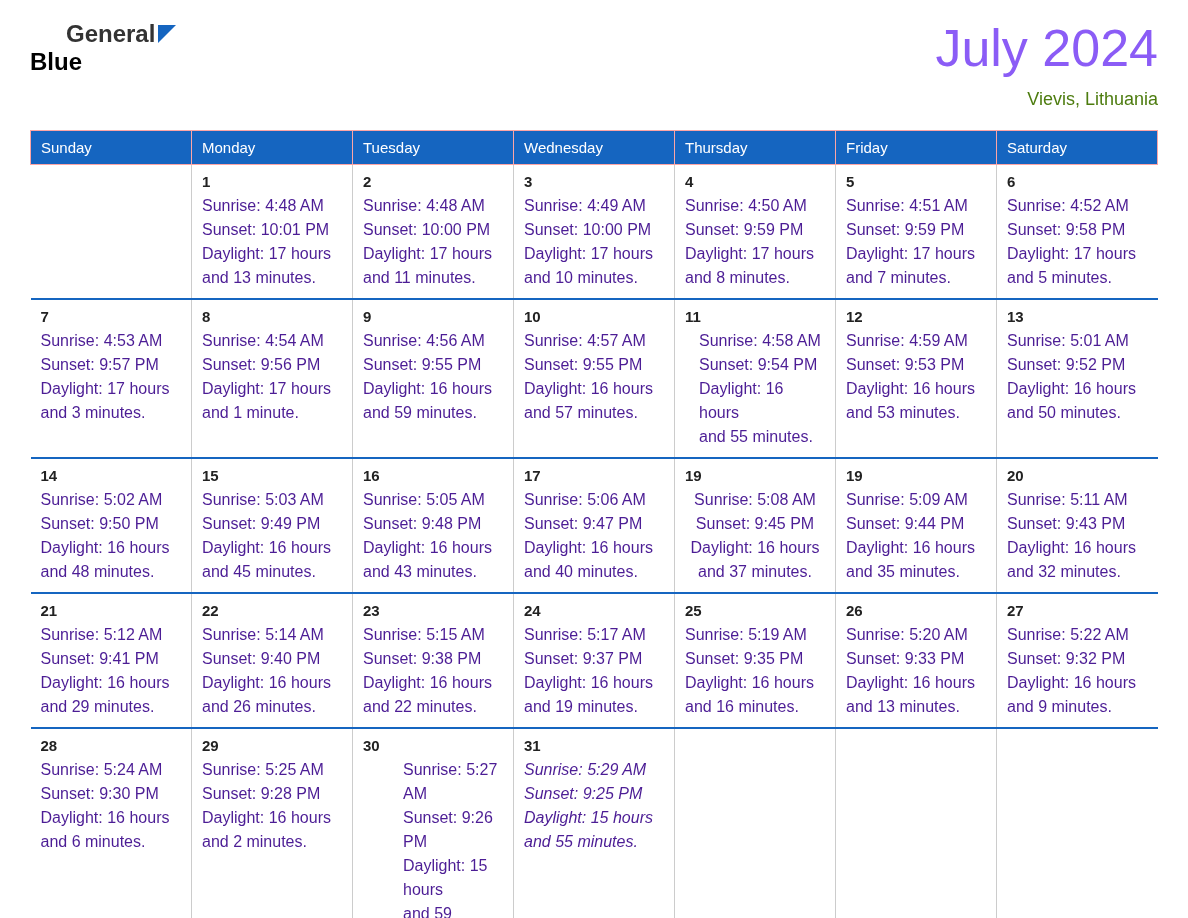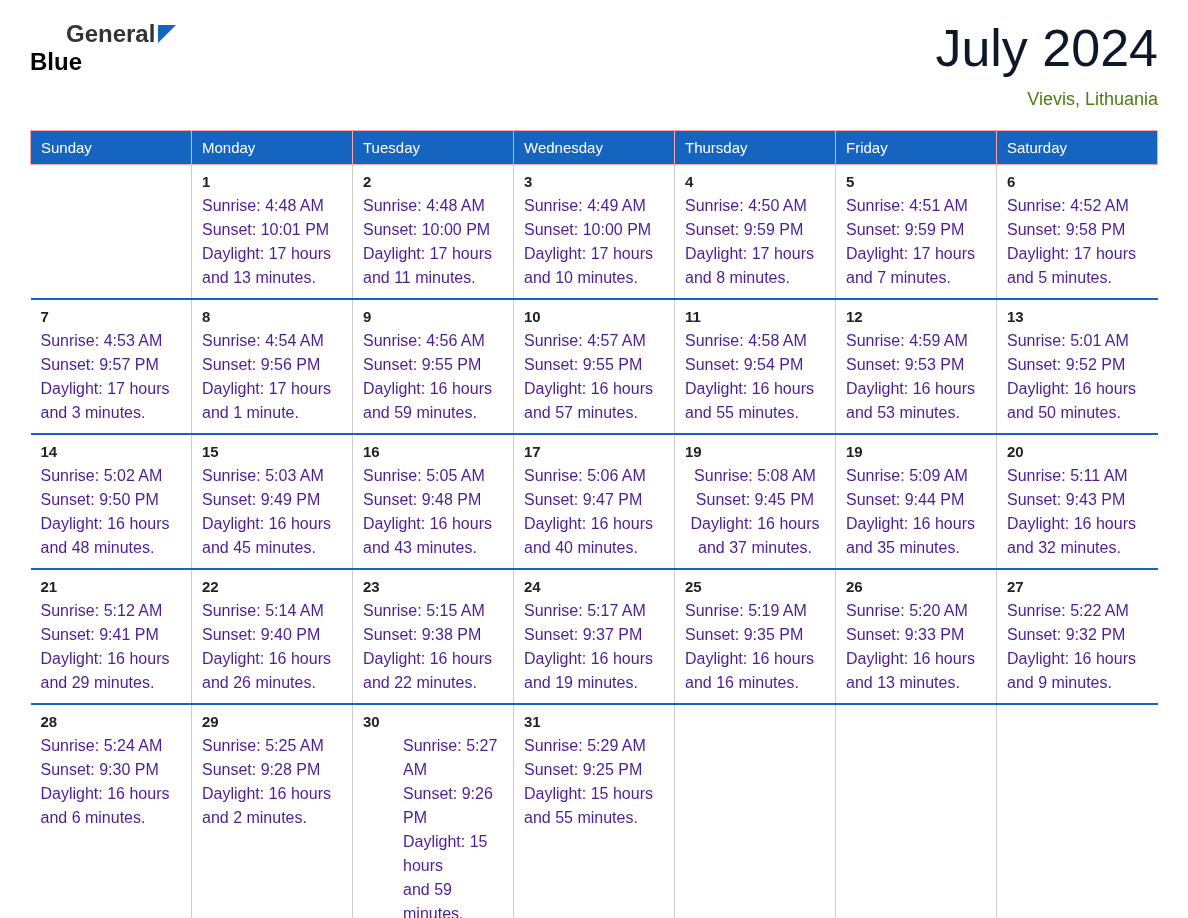--- a/index.html
+++ b/index.html
@@ -15,21 +15,21 @@
       justify-content: space-between;
       align-items: flex-start;
       margin-bottom: 20px;
     }
     .title-area {
       text-align: right;
     }
     .title-area h1 {
       font-size: 52px;
       font-weight: normal;
-      color: #0f172a;
+      color: #8b5cf6;
       line-height: 1.1;
     }
     .title-area p {
       font-size: 18px;
       color: #4d7c0f;
       margin-top: 12px;
     }
     table {
       width: 100%;
       border-collapse: collapse;
@@ -199,21 +199,21 @@
         </td>
         <td>
           <span class="day-num">10</span>
           <div class="day-info" style="white-space: pre-line;">Sunrise: 4:57 AM
 Sunset: 9:55 PM
 Daylight: 16 hours
 and 57 minutes.</div>
         </td>
         <td>
           <span class="day-num">11</span>
-          <div class="day-info" style="white-space: pre-line;">Sunrise: 4:58 AM
+          <div class="day-info" style="white-space: pre-line; margin-left: 14px;">Sunrise: 4:58 AM
 Sunset: 9:54 PM
 Daylight: 16 hours
 and 55 minutes.</div>
         </td>
         <td>
           <span class="day-num">12</span>
           <div class="day-info" style="white-space: pre-line;">Sunrise: 4:59 AM
 Sunset: 9:53 PM
 Daylight: 16 hours
 and 53 minutes.</div>
@@ -345,21 +345,21 @@
         </td>
         <td>
           <span class="day-num">30</span>
           <div class="day-info" style="white-space: pre-line; margin-left: 40px;">Sunrise: 5:27 AM
 Sunset: 9:26 PM
 Daylight: 15 hours
 and 59 minutes.</div>
         </td>
         <td>
           <span class="day-num">31</span>
-          <div class="day-info" style="white-space: pre-line;">Sunrise: 5:29 AM
+          <div class="day-info" style="white-space: pre-line; font-style: italic;">Sunrise: 5:29 AM
 Sunset: 9:25 PM
 Daylight: 15 hours
 and 55 minutes.</div>
         </td>
         <td></td>
         <td></td>
         <td></td>
       </tr>
     </tbody>
 </table>

